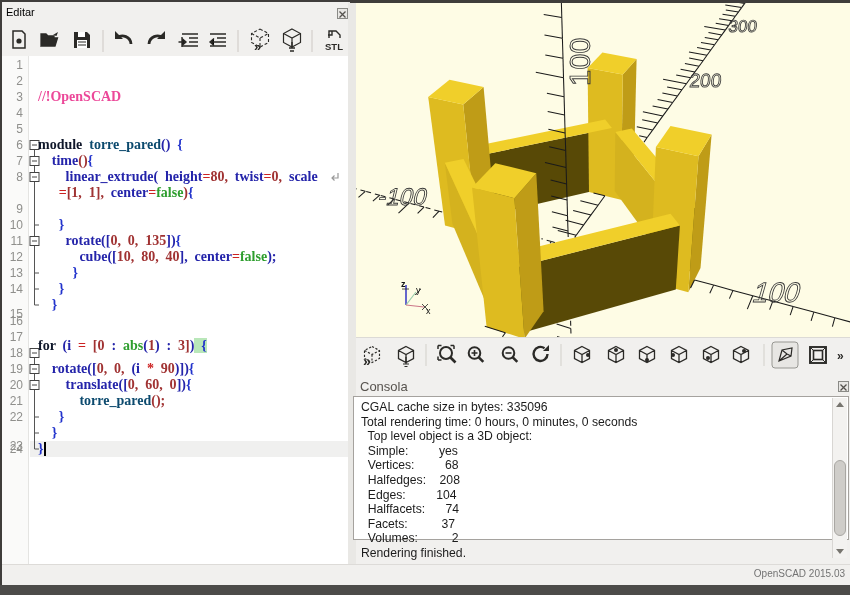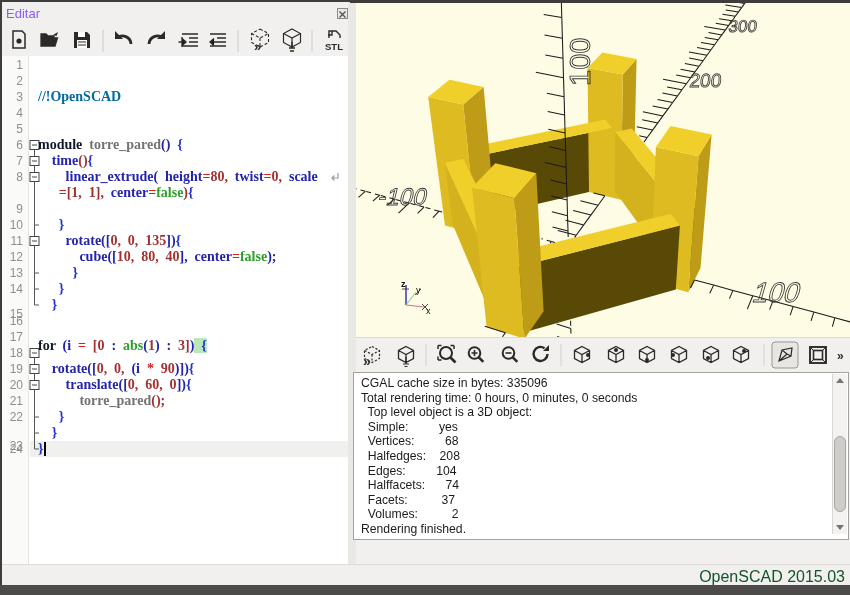--- a/index.html
+++ b/index.html
@@ -1,44 +1,44 @@
 <!DOCTYPE html>
 <html><head><meta charset="utf-8"><style>
 *{margin:0;padding:0;box-sizing:border-box}
 html,body{width:850px;height:595px;overflow:hidden;background:#f1f0ee;font-family:"Liberation Sans",sans-serif}
 #win{position:absolute;left:0;top:0;width:850px;height:595px;background:#f1f0ee}
 #topline{position:absolute;left:0;top:0;width:850px;height:2px;background:#3f3d3b}
 #leftline{position:absolute;left:0;top:0;width:2px;height:585px;background:#3f3d3b}
 
-#ed-title{position:absolute;left:6px;top:6px;font-size:13px;color:#8b5cf6}
+#ed-title{position:absolute;left:6px;top:6px;font-size:11px;color:#000000}
 #ed-close{position:absolute;left:337px;top:8px;width:11px;height:11px;border:1px solid #8a8a86;background:#e8e7e4;color:#55524e;font-size:9px;line-height:9px;text-align:center}
 #ed-toolbar{position:absolute;left:2px;top:26px;width:346px;height:30px}
 #ed-area{position:absolute;left:2px;top:56px;width:346px;height:508px;background:#fff;overflow:hidden}
 #gutter{position:absolute;left:0;top:0;width:27px;height:508px;background:#fafaf9;border-right:1px solid #e4e4e2}
 .ln{position:absolute;right:5px;font-size:12px;color:#8f8f8c;width:22px;text-align:right}
 #code{position:absolute;left:0;top:0;width:346px;height:505px;font-family:"Liberation Serif",serif;font-weight:bold;font-size:14px;white-space:pre;word-spacing:3.4px}
 .cl{position:absolute;left:36px;height:16px;line-height:16px}
-.k{color:#0f172a}.f{color:#2424aa}.n{color:#a03232}.o{color:#cc2222}.b{color:#2233cc}.c{color:#0369a1}.t{color:#737373}.g{color:#2e9e2e}.hl{color:#2233cc;background:#b9e7b9}
+.k{color:#0f172a}.f{color:#2424aa}.n{color:#a03232}.o{color:#cc2222}.b{color:#2233cc}.c{color:#ec4899}.t{color:#0c4a6e}.g{color:#2e9e2e}.hl{color:#2233cc;background:#b9e7b9}
 #curline{position:absolute;left:28px;top:385px;width:318px;height:16px;background:#f0f0ef}
 
 #split{position:absolute;left:348px;top:2px;width:8px;height:562px;background:#e9e8e5}
 #vp{position:absolute;left:356px;top:3px;width:494px;height:334px;background:#fefce5}
 #vp-toolbar{position:absolute;left:356px;top:337px;width:494px;height:38px;background:#f1f0ee}
 
 #cons-title{position:absolute;left:360px;top:379px;font-size:13px;color:#57534e}
 #cons-close{position:absolute;left:838px;top:381px;width:11px;height:11px;border:1px solid #8a8a86;background:#e8e7e4;color:#55524e;font-size:9px;line-height:9px;text-align:center}
-#cons-box{position:absolute;left:353px;top:372px;width:496px;height:168px;background:#fff;border:1px solid #a5a29e}
+#cons-box{position:absolute;left:353px;top:396px;width:496px;height:144px;background:#fff;border:1px solid #a5a29e}
 #cons-text{position:absolute;left:7px;top:3px;font-size:12.2px;color:#1c1c1c;line-height:14.6px;white-space:pre}
 #cons-sb{position:absolute;right:1px;top:1px;width:15px;height:160px;background:#f3f2f0;border-left:1px solid #d8d6d3}
 #cons-thumb{position:absolute;left:1px;top:62px;width:12px;height:76px;background:#cfcdc9;border:1px solid #a9a7a3;border-radius:6px}
 .sbarrow{position:absolute;left:3px;width:0;height:0;border-left:4px solid transparent;border-right:4px solid transparent}
 
 #status{position:absolute;left:0;top:564px;width:850px;height:21px;background:#f1f0ee;border-top:1px solid #dddbd8}
 #status-l{position:absolute;left:4px;top:3px;font-size:12.3px;color:#2d2b28}
-#status-r{position:absolute;right:5px;top:3px;font-size:16px;color:#14532d}
+#status-r{position:absolute;right:5px;top:3px;font-size:10px;color:#737373}
 #bottomstrip{position:absolute;left:0;top:585px;width:850px;height:10px;background:#4c4b49}
 </style></head><body>
 <div id="win">
 <div id="ed-title">Editar</div>
 <div id="ed-close"><svg width="9" height="9" viewBox="0 0 9 9" style="margin-top:1px">
         <path d="M1.5 1.5 l6 6 M7.5 1.5 l-6 6" stroke="#55524e" stroke-width="1.3"></path>
       </svg></div>
 <div id="ed-toolbar"><svg width="346" height="30">
 <g transform="translate(17,0)" stroke="#2b2a27" stroke-width="1.5" fill="none">
           <path d="M-6 5 h9 l3 3 v14 h-12 z"></path>

